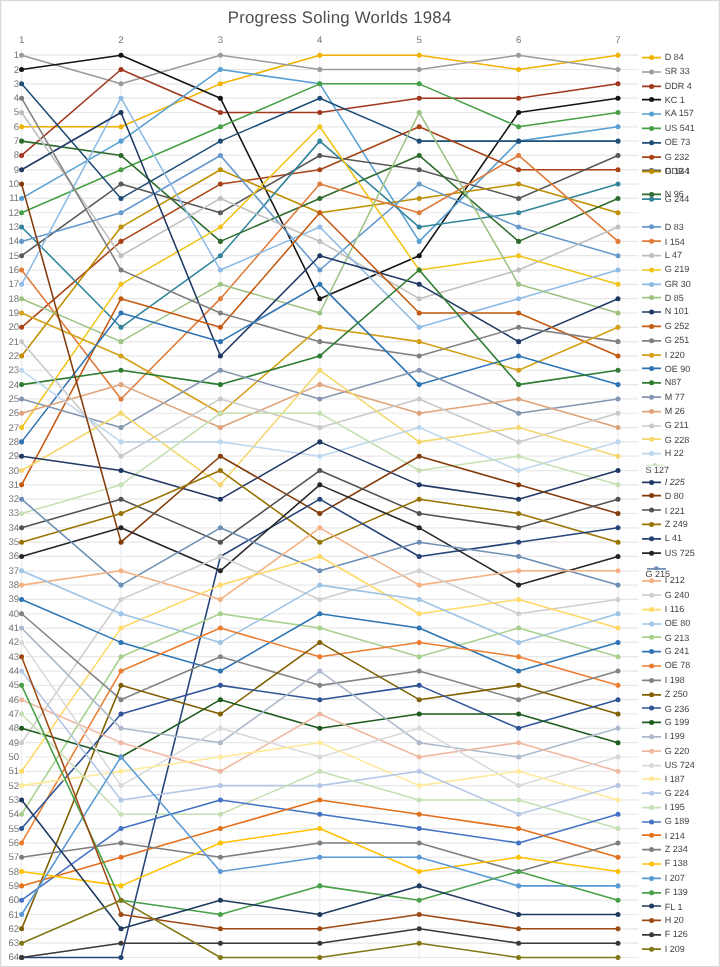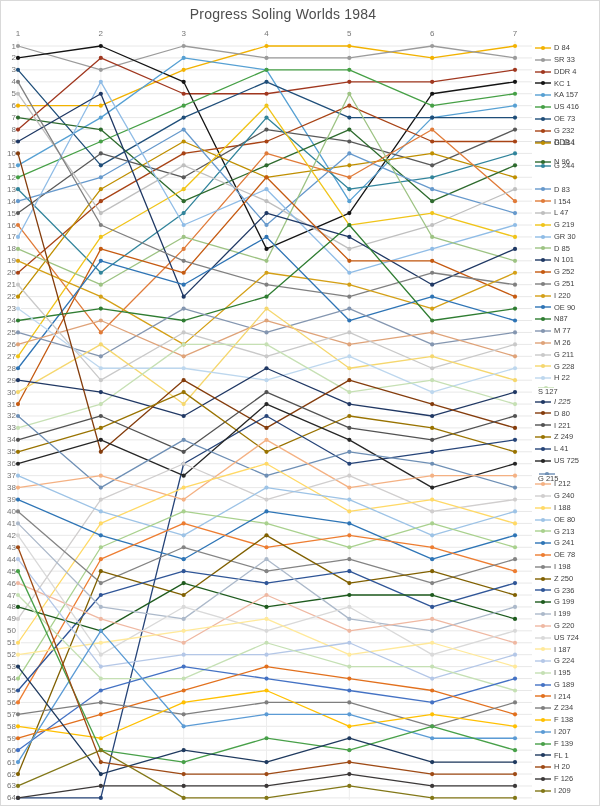--- a/index.html
+++ b/index.html
@@ -715,21 +715,21 @@
           <line x1="0" y1="4" x2="16" y2="4" stroke="#56A0D3" stroke-width="1.4"></line>
           <circle cx="8" cy="4" r="2.1" fill="#56A0D3"></circle>
         </svg>
         <span class="legend-label">KA 157</span>
       </div>
       <div class="legend-item" style="top: 99.95px;">
         <svg width="16" height="8">
           <line x1="0" y1="4" x2="16" y2="4" stroke="#46A046" stroke-width="1.4"></line>
           <circle cx="8" cy="4" r="2.1" fill="#46A046"></circle>
         </svg>
-        <span class="legend-label">US 416</span>
+        <span class="legend-label">US 541</span>
       </div>
       <div class="legend-item" style="top: 111.74px;">
         <svg width="16" height="8">
           <line x1="0" y1="4" x2="16" y2="4" stroke="#1F4E79" stroke-width="1.4"></line>
           <circle cx="8" cy="4" r="2.1" fill="#1F4E79"></circle>
         </svg>
         <span class="legend-label">OE 73</span>
       </div>
       <div class="legend-item" style="top: 123.53px;">
         <svg width="16" height="8">
@@ -953,21 +953,21 @@
           <line x1="0" y1="4" x2="16" y2="4" stroke="#D0CECE" stroke-width="1.4"></line>
           <circle cx="8" cy="4" r="2.1" fill="#D0CECE"></circle>
         </svg>
         <span class="legend-label">G 240</span>
       </div>
       <div class="legend-item" style="top: 500.81px;">
         <svg width="16" height="8">
           <line x1="0" y1="4" x2="16" y2="4" stroke="#FFD966" stroke-width="1.4"></line>
           <circle cx="8" cy="4" r="2.1" fill="#FFD966"></circle>
         </svg>
-        <span class="legend-label">I 188</span>
+        <span class="legend-label">I 116</span>
       </div>
       <div class="legend-item" style="top: 512.6px;">
         <svg width="16" height="8">
           <line x1="0" y1="4" x2="16" y2="4" stroke="#9DC3E6" stroke-width="1.4"></line>
           <circle cx="8" cy="4" r="2.1" fill="#9DC3E6"></circle>
         </svg>
         <span class="legend-label">OE 80</span>
       </div>
       <div class="legend-item" style="top: 524.39px;">
         <svg width="16" height="8">

